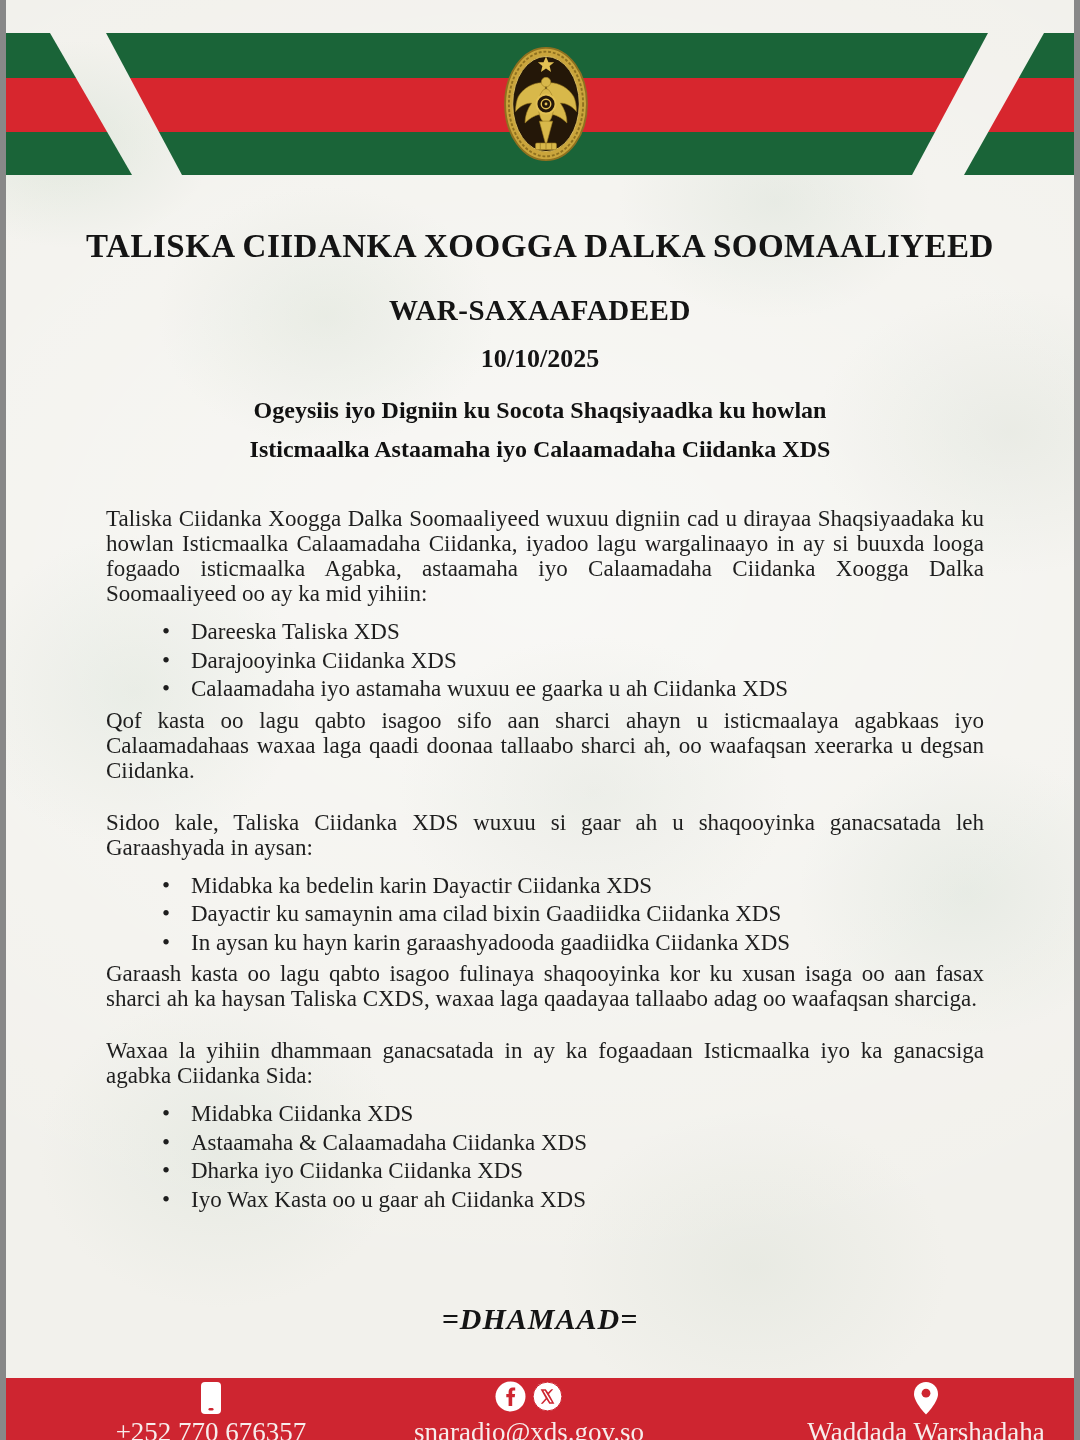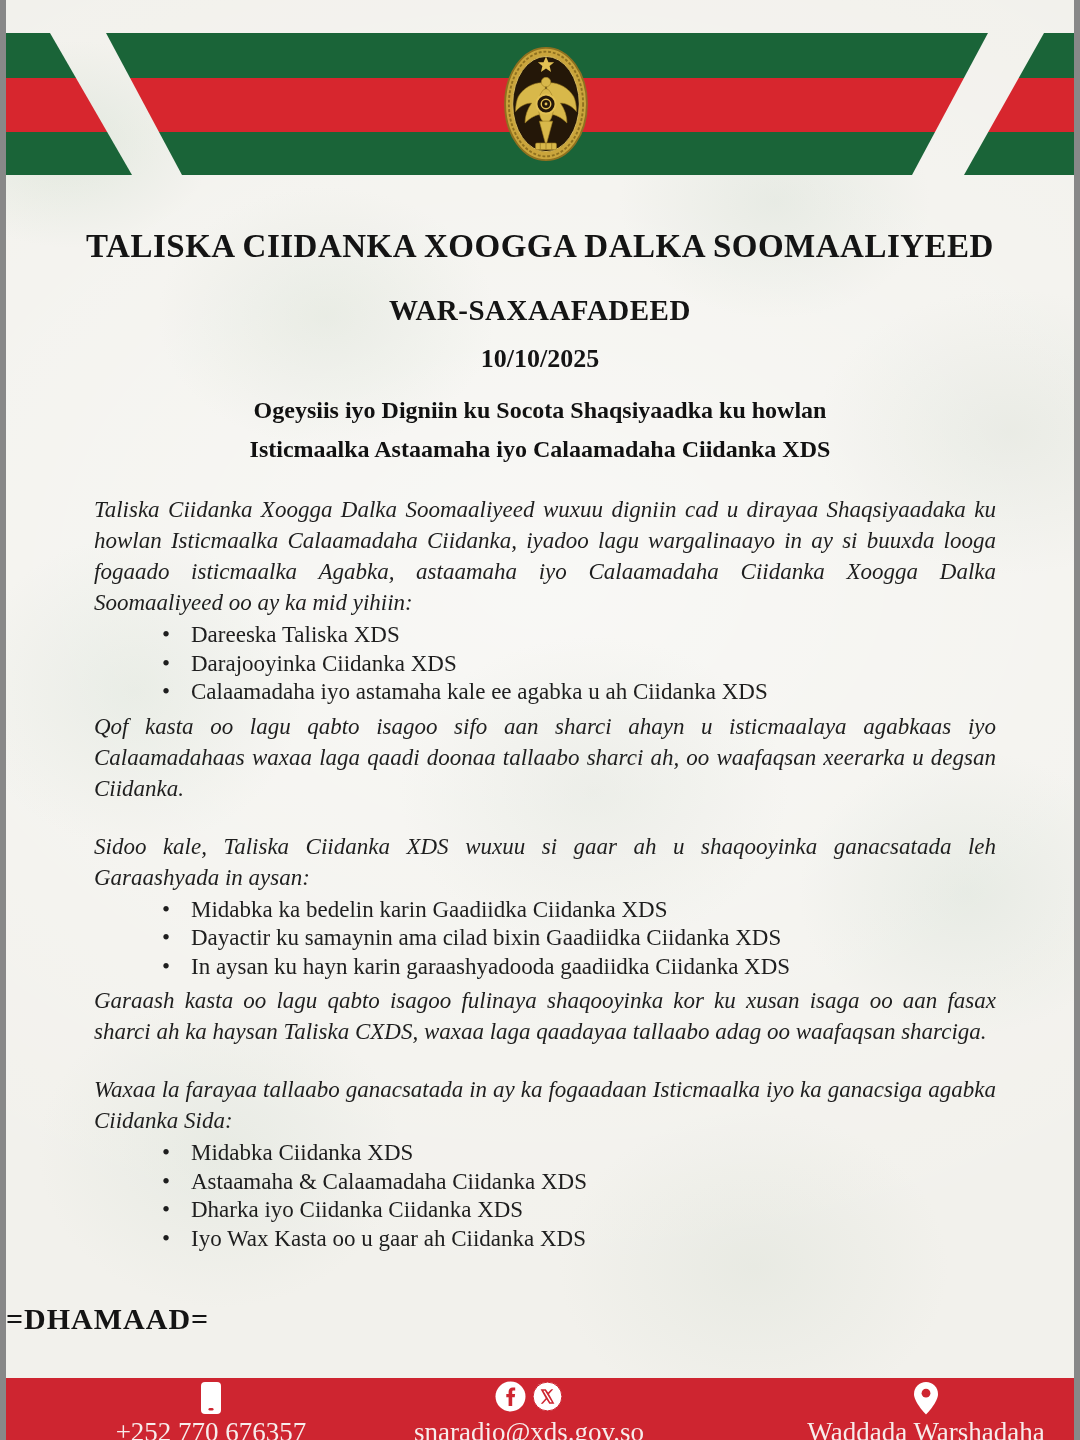--- a/index.html
+++ b/index.html
@@ -28,28 +28,28 @@
   .band-right{left:0;width:1080px;clip-path:polygon(1038px 0,1080px 0,1080px 100%,958px 100%);}
   .emblem{position:absolute;left:496px;top:12px;width:88px;height:118px;}
   
   .masthead{position:absolute;left:0;top:0;width:100%;text-align:center;}
   .org-title{position:absolute;top:228px;width:100%;font-size:33px;font-weight:bold;letter-spacing:.5px;color:#141414;}
   .doc-type{position:absolute;top:294px;width:100%;font-size:29px;font-weight:bold;letter-spacing:.5px;color:#141414;}
   .doc-date{position:absolute;top:337px;width:100%;font-size:26px;font-weight:bold;color:#141414;margin-top:7px;}
   .subject{position:absolute;top:391px;width:100%;font-size:24px;font-weight:bold;line-height:39px;color:#111;}
   
   .content{position:absolute;left:88px;top:494px;width:902px;font-size:23px;}
-  .content p{margin:0;text-align:justify;line-height:31px;font-style:italic;}
+  .content p{margin:12px;text-align:justify;line-height:25px;}
   .content ul{margin:3px 0;padding:0;list-style:none;}
   .content li{position:relative;padding-left:97px;line-height:28.5px;}
   .content li::before{content:"\2022";position:absolute;left:68px;top:0;}
   .mt{margin-top:27px !important;}
   .mts{margin-top:4px !important;}
-  .endmark{position:absolute;top:1302px;width:100%;text-align:left;
-    font-size:30px;font-weight:bold;letter-spacing:1px;color:#141414;}
+  .endmark{position:absolute;top:1302px;width:100%;text-align:center;
+    font-size:30px;font-weight:bold;letter-spacing:1px;color:#141414;font-style:italic;}
   
   .footer{position:absolute;left:0;top:1378px;width:1080px;height:62px;background:#ce2530;}
   .fcol{position:absolute;top:0;width:300px;text-align:center;}
   .fcol .icon-row{height:36px;display:flex;align-items:flex-start;justify-content:center;gap:6px;padding-top:3px;}
   .flabel{font-size:27px;line-height:30px;color:#f7eceb;white-space:nowrap;}
   .col-phone{left:55px;}
   .col-social{left:373px;}
   .col-address{left:770px;}
 </style>
 </head>
@@ -89,31 +89,31 @@
       <span>Ogeysiis iyo Digniin ku Socota Shaqsiyaadka ku howlan</span><br>
       <span>Isticmaalka Astaamaha iyo Calaamadaha Ciidanka XDS</span>
     </div>
   </div>
 
   <div class="content">
     <p>Taliska Ciidanka Xoogga Dalka Soomaaliyeed wuxuu digniin cad u dirayaa Shaqsiyaadaka ku howlan Isticmaalka Calaamadaha Ciidanka, iyadoo lagu wargalinaayo in ay si buuxda looga fogaado isticmaalka Agabka, astaamaha iyo Calaamadaha Ciidanka Xoogga Dalka Soomaaliyeed oo ay ka mid yihiin:</p>
     <ul>
         <li><span>Dareeska Taliska XDS</span></li>
         <li><span>Darajooyinka Ciidanka XDS</span></li>
-        <li><span>Calaamadaha iyo astamaha kale ee agabka u ah Ciidanka XDS</span></li>
+        <li><span>Calaamadaha iyo astamaha wuxuu ee gaarka u ah Ciidanka XDS</span></li>
       </ul>
     <p class="mts">Qof kasta oo lagu qabto isagoo sifo aan sharci ahayn u isticmaalaya agabkaas iyo Calaamadahaas waxaa laga qaadi doonaa tallaabo sharci ah, oo waafaqsan xeerarka u degsan Ciidanka.</p>
     <p class="mt">Sidoo kale, Taliska Ciidanka XDS wuxuu si gaar ah u shaqooyinka ganacsatada leh Garaashyada in aysan:</p>
     <ul>
-        <li><span>Midabka ka bedelin karin Gaadiidka Ciidanka XDS</span></li>
+        <li><span>Midabka ka bedelin karin Dayactir Ciidanka XDS</span></li>
         <li><span>Dayactir ku samaynin ama cilad bixin Gaadiidka Ciidanka XDS</span></li>
         <li><span>In aysan ku hayn karin garaashyadooda gaadiidka Ciidanka XDS</span></li>
       </ul>
     <p class="mts">Garaash kasta oo lagu qabto isagoo fulinaya shaqooyinka kor ku xusan isaga oo aan fasax sharci ah ka haysan Taliska CXDS, waxaa laga qaadayaa tallaabo adag oo waafaqsan sharciga.</p>
-    <p class="mt">Waxaa la farayaa tallaabo ganacsatada in ay ka fogaadaan Isticmaalka iyo ka ganacsiga agabka Ciidanka Sida:</p>
+    <p class="mt">Waxaa la yihiin dhammaan ganacsatada in ay ka fogaadaan Isticmaalka iyo ka ganacsiga agabka Ciidanka Sida:</p>
     <ul>
         <li><span>Midabka Ciidanka XDS</span></li>
         <li><span>Astaamaha &amp; Calaamadaha  Ciidanka XDS</span></li>
         <li><span>Dharka iyo Ciidanka Ciidanka XDS</span></li>
         <li><span>Iyo Wax Kasta oo u gaar ah Ciidanka XDS</span></li>
       </ul>
   </div>
 
   <div class="endmark">=DHAMAAD=</div>
 

